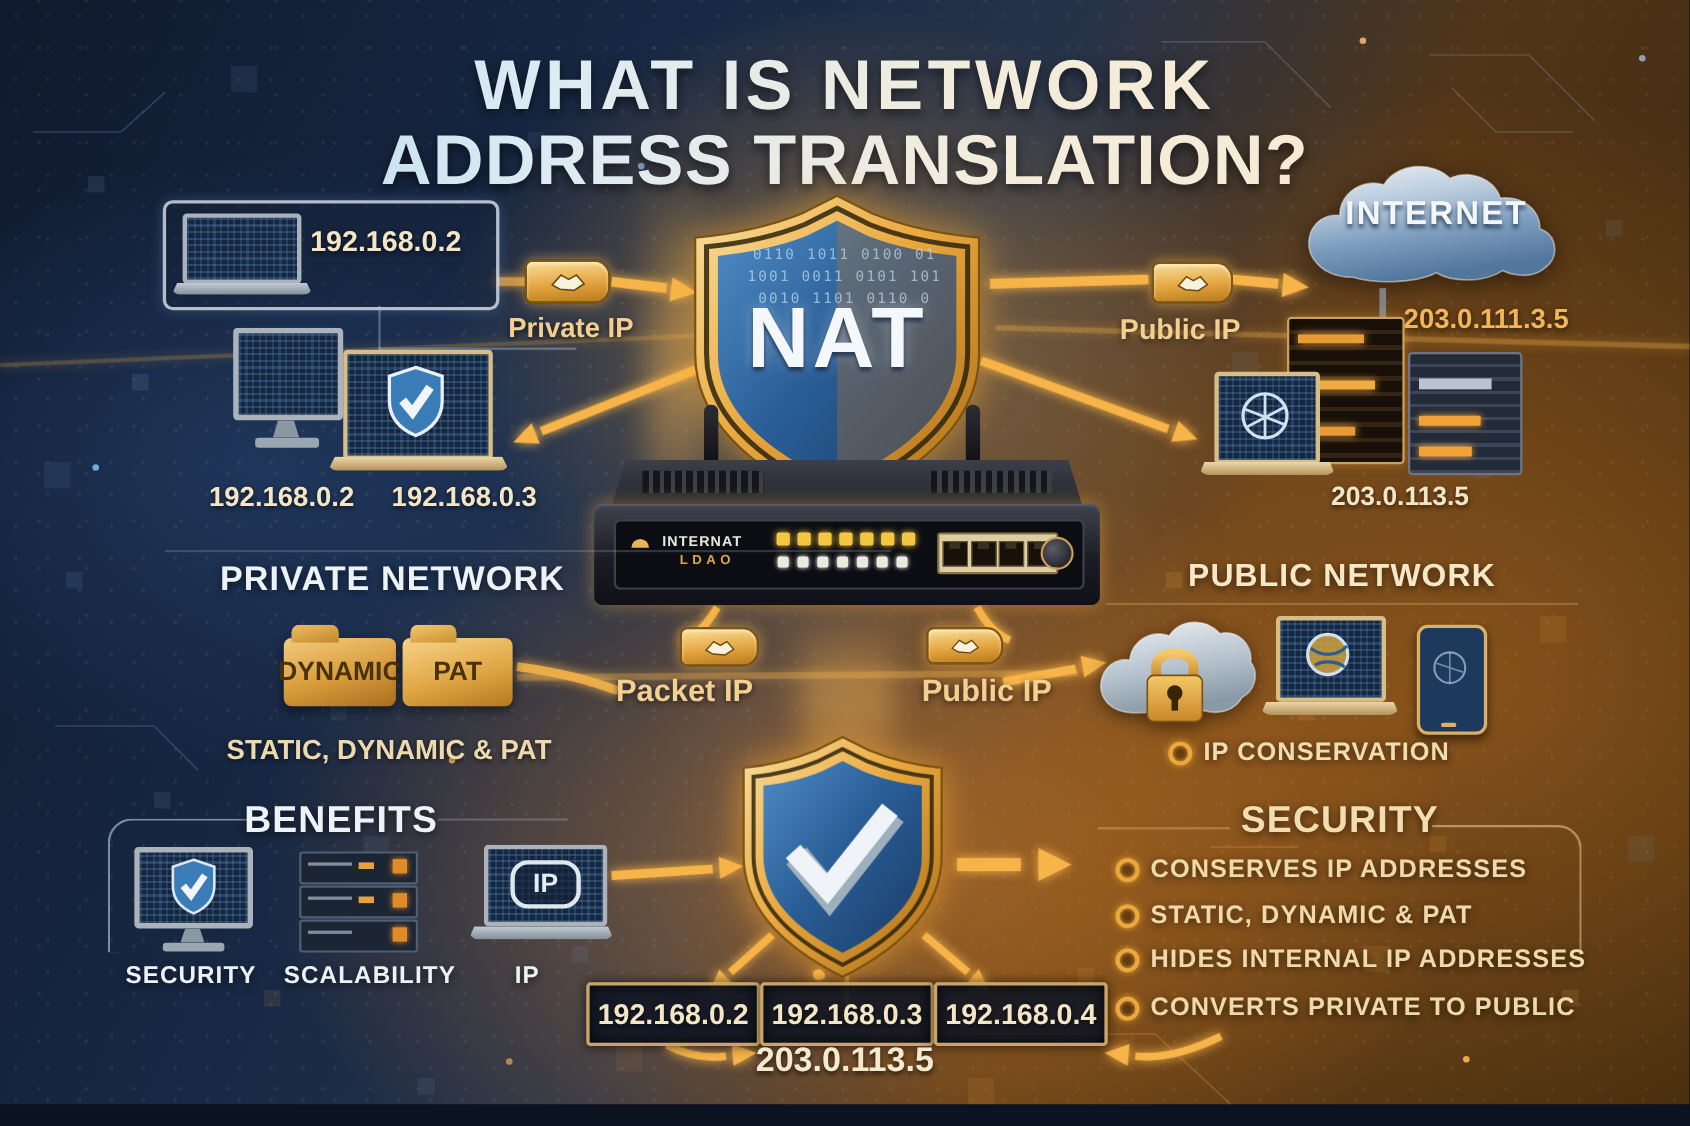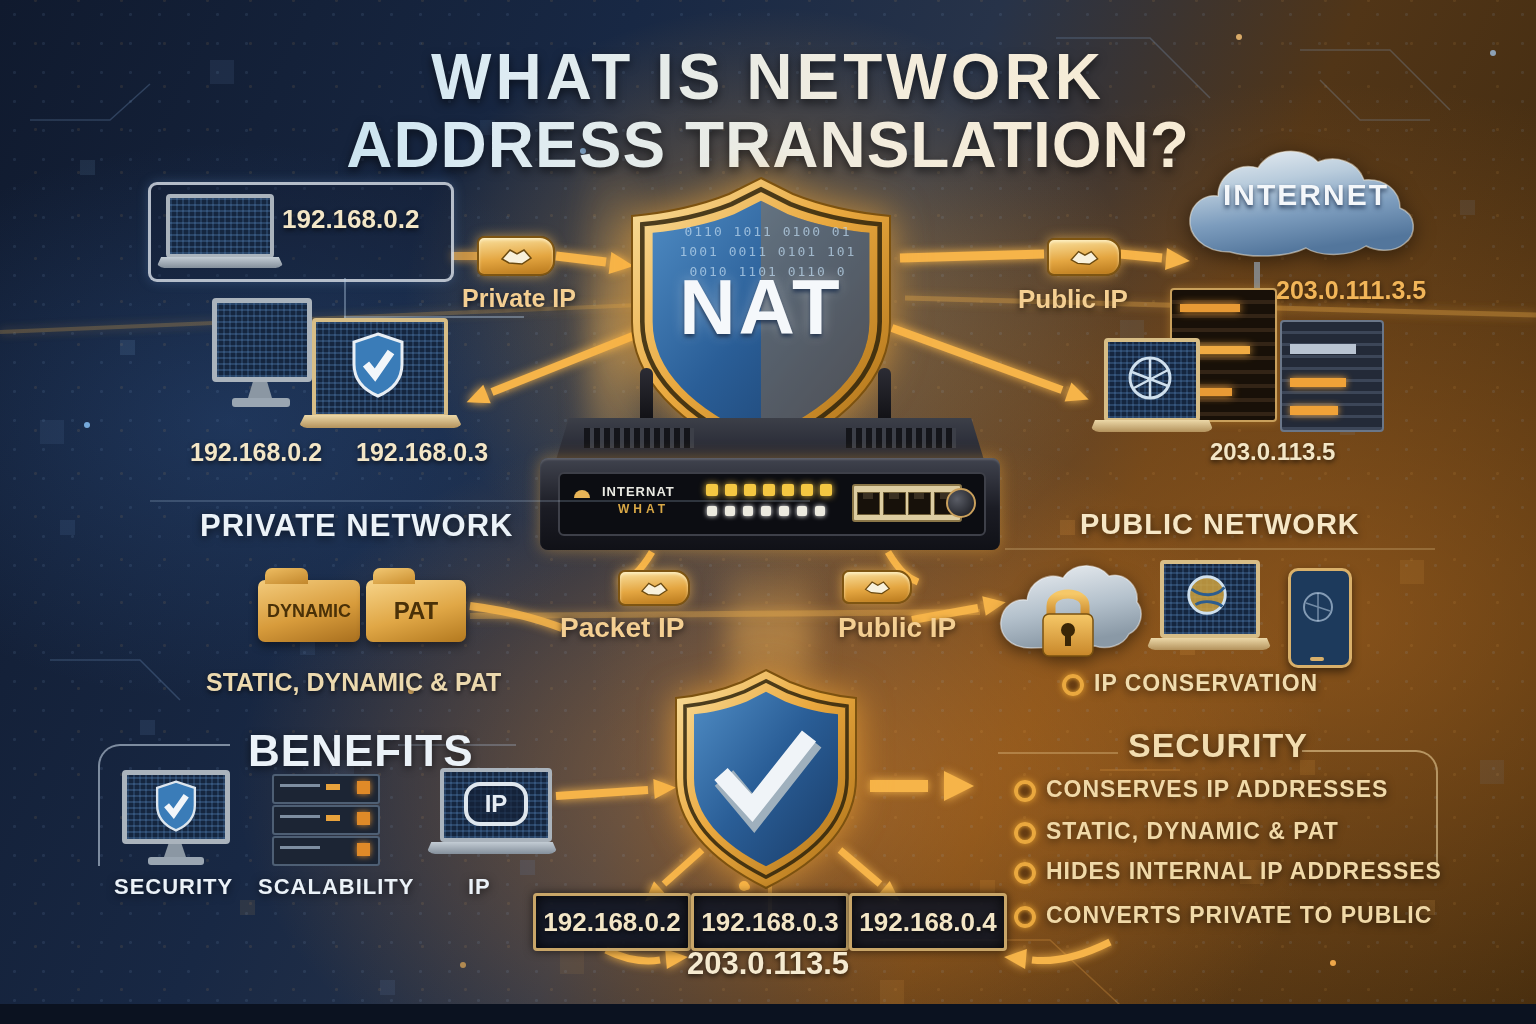--- a/index.html
+++ b/index.html
@@ -245,21 +245,21 @@
     <div style="position:absolute;left:100px;top:8px;width:13px;height:58px;background:linear-gradient(#2c2c34,#0e0e12);border-radius:6px 6px 2px 2px;"></div>
     <div style="position:absolute;left:338px;top:8px;width:13px;height:58px;background:linear-gradient(#2c2c34,#0e0e12);border-radius:6px 6px 2px 2px;"></div>
     <div style="position:absolute;left:16px;top:58px;width:428px;height:42px;background:linear-gradient(#3c3f48,#222430);border-radius:10px 10px 0 0;clip-path:polygon(3% 0,97% 0,100% 100%,0 100%);">
       <div style="position:absolute;left:28px;top:10px;width:110px;height:20px;background:repeating-linear-gradient(90deg,#14151a 0 6px,#3c3f48 6px 10px);"></div>
       <div style="position:absolute;right:28px;top:10px;width:110px;height:20px;background:repeating-linear-gradient(90deg,#14151a 0 6px,#3c3f48 6px 10px);"></div>
     </div>
     <div style="position:absolute;left:0;top:98px;width:460px;height:92px;background:linear-gradient(180deg,#40434e,#1b1c24 55%,#101117);border-radius:8px;box-shadow:0 0 16px rgba(240,170,60,.45), inset 0 2px 2px rgba(255,255,255,.15);"></div>
     <div style="position:absolute;left:18px;top:112px;width:424px;height:60px;background:#0c0d12;border:2px solid #3e4049;border-radius:6px;">
       <div style="position:absolute;left:14px;top:16px;width:16px;height:8px;background:#e8b457;border-radius:8px 8px 0 0;"></div>
       <div class="txt" style="position:absolute;left:42px;top:10px;font-size:13px;color:#e9e9e2;letter-spacing:1px;">INTERNAT</div>
-      <div class="txt" style="position:absolute;left:58px;top:28px;font-size:12px;color:#d9a846;letter-spacing:4px;">WHAT</div>
+      <div class="txt" style="position:absolute;left:58px;top:28px;font-size:12px;color:#d9a846;letter-spacing:4px;">LDAO</div>
       <div style="position:absolute;left:146px;top:10px;display:flex;gap:7px;">
         <div class="ledY"></div>
           <div class="ledY"></div>
           <div class="ledY"></div>
           <div class="ledY"></div>
           <div class="ledY"></div>
           <div class="ledY"></div>
           <div class="ledY"></div>
       </div>
       <div style="position:absolute;left:147px;top:32px;display:flex;gap:8px;">
@@ -319,21 +319,21 @@
   <div class="abs hsbadge" style="left:1047px;top:238px;width:70px;height:34px;">
     <svg width="38" height="20" viewBox="0 0 40 22">
         <path d="M6 14 L14 5 L21 9 L28 5 L35 13 L26 19 L13 18 Z" fill="#f8f1dc" stroke="#6b4a10" stroke-width="1.5"></path>
       </svg>
   </div>
   <div class="abs txt gold" style="left:1018px;top:284px;font-size:26px;">Public IP</div>
 
   <div class="abs line" style="left:150px;top:500px;width:660px;height:2px;opacity:.55;"></div>
   <div class="abs txt hl" style="left:200px;top:508px;font-size:31px;">PRIVATE NETWORK</div>
   <div class="abs folder f-gold" style="left:258px;top:580px;width:102px;height:62px;">
-    <span style="font-size:18px;color:#4a3108;">DYNAMIC</span>
+    <span style="font-size:24px;color:#4a3108;">DYNAMIC</span>
   </div>
   <div class="abs folder f-gold2" style="left:366px;top:580px;width:100px;height:62px;">
     <span style="font-size:24px;color:#4a3108;">PAT</span>
   </div>
   <div class="abs txt ip" style="left:206px;top:668px;font-size:25px;color:#ecd9ae;">STATIC, DYNAMIC &amp; PAT</div>
 
   <div class="abs hsbadge" style="left:618px;top:570px;width:68px;height:32px;">
     <svg width="36" height="19" viewBox="0 0 40 22">
         <path d="M6 14 L14 5 L21 9 L28 5 L35 13 L26 19 L13 18 Z" fill="#f8f1dc" stroke="#6b4a10" stroke-width="1.5"></path>
       </svg>
@@ -380,21 +380,21 @@
       <circle cx="18" cy="20" r="14" fill="none" stroke="rgba(200,220,240,.6)" stroke-width="2"></circle>
       <path d="M18 6 V34 M6 16 L30 24" stroke="rgba(200,220,240,.5)" stroke-width="1.5" fill="none"></path>
     </svg>
     <div style="position:absolute;left:19px;bottom:4px;width:14px;height:4px;border-radius:3px;background:#d9b06a;"></div>
   </div>
   <div class="abs ring" style="left:1062px;top:674px;width:14px;height:14px;"></div>
   <div class="abs txt hg" style="left:1094px;top:670px;font-size:23px;color:#f0dcae;">IP CONSERVATION</div>
 
   <div class="abs bracketL" style="left:98px;top:744px;width:130px;height:120px;"></div>
   <div class="abs line" style="left:398px;top:744px;width:118px;height:2px;opacity:.7;"></div>
-  <div class="abs txt hl" style="left:248px;top:726px;font-size:44px;">BENEFITS</div>
+  <div class="abs txt hl" style="left:222px;top:726px;font-size:34px;">BENEFITS</div>
   <div class="abs" style="left:122px;top:770px;width:110px;height:98px;">
     <div class="scr grayframe" style="left:0;top:0;width:98px;height:64px;border-width:5px;"></div>
     <svg style="position:absolute;left:32px;top:10px;" width="44" height="52" viewBox="0 0 56 66">
       <path d="M28 2 L52 10 L52 32 C52 48 42 58 28 64 C14 58 4 48 4 32 L4 10 Z" fill="#3a7cb8" stroke="#dde6ee" stroke-width="3"></path>
       <path d="M16 32 L25 43 L41 20" fill="none" stroke="#f2f6fa" stroke-width="8"></path>
     </svg>
     <div style="position:absolute;left:42px;top:74px;width:22px;height:13px;background:#8b97a3;clip-path:polygon(20% 0,80% 0,100% 100%,0 100%);"></div>
     <div style="position:absolute;left:26px;top:87px;width:56px;height:8px;background:#9aa6b2;border-radius:3px;"></div>
   </div>
   <div class="abs" style="left:272px;top:774px;width:108px;height:90px;">

